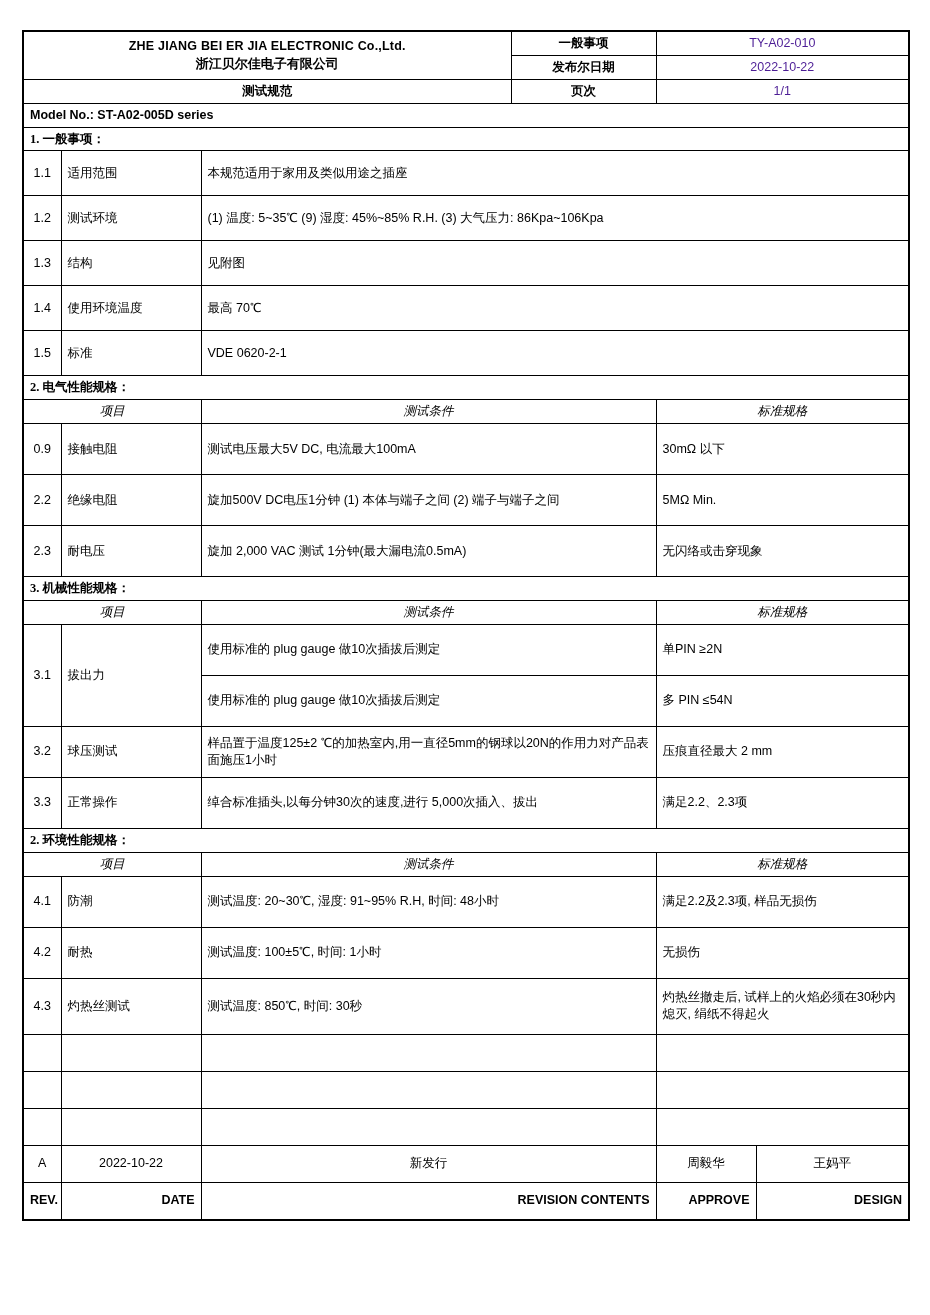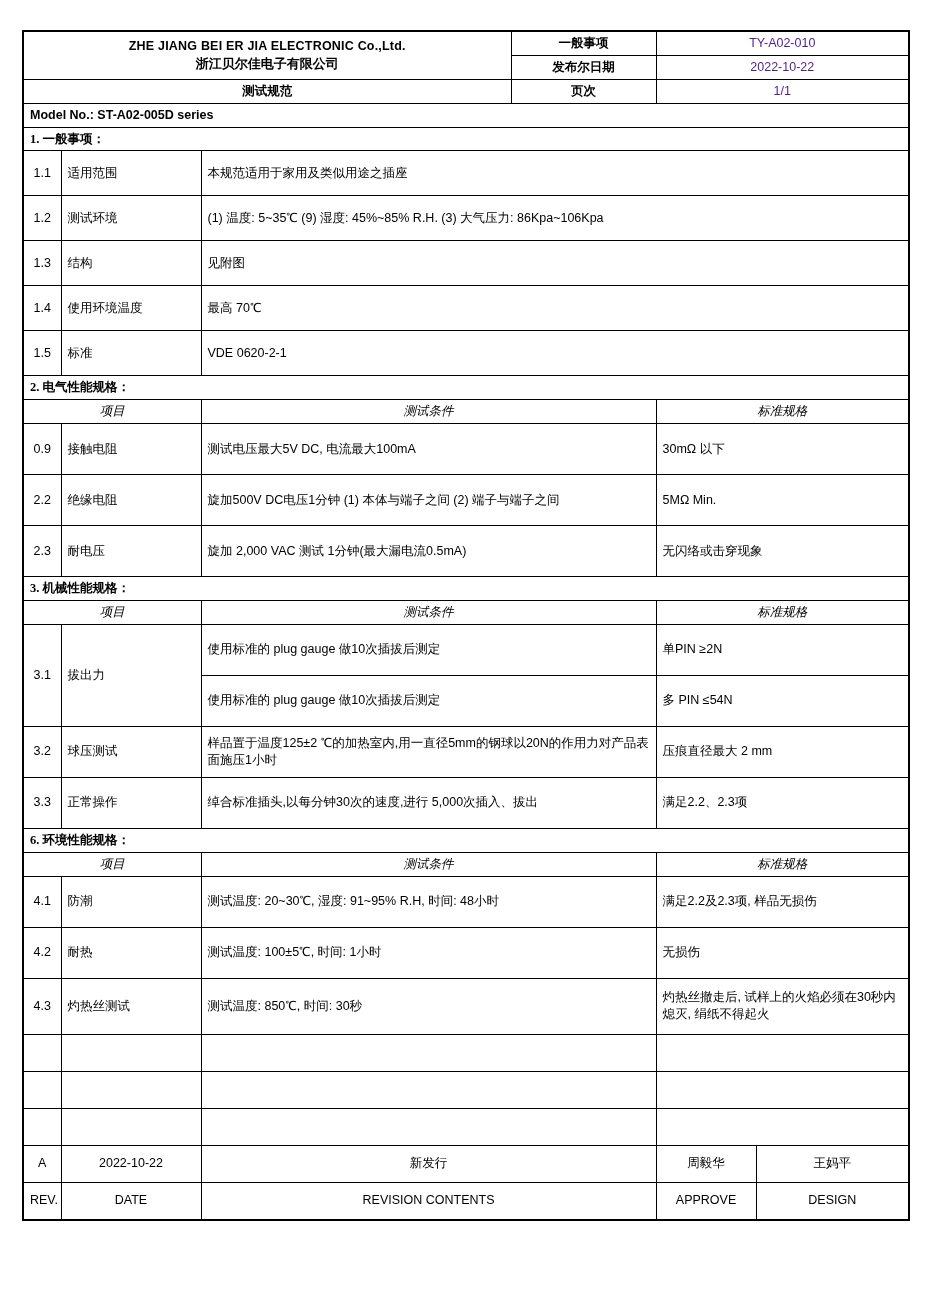--- a/index.html
+++ b/index.html
@@ -95,24 +95,24 @@
     font-style: italic;
   }
   .tall td { height: 38px; }
   .tall2 td { height: 44px; }
   .rev td {
     text-align: center;
     height: 30px;
     font-size: 12.5px;
   }
   .revlabel td {
-    text-align: center;
+    text-align: right;
     height: 30px;
     font-size: 12.5px;
-    font-weight: normal;
+    font-weight: bold;
     margin-top: 30px;
   }
   .blank td { height: 30px; }
 </style>
 </head>
 <body>
 
 <div class="page">
   <table class="doc outer">
     <colgroup>
@@ -228,21 +228,21 @@
         <td class="spec" colspan="2">压痕直径最大 2 mm</td>
       </tr>
       <tr class="tall2">
         <td class="num">3.3</td>
         <td class="item-name">正常操作</td>
         <td class="cond" colspan="2">绰合标准插头,以每分钟30次的速度,进行 5,000次插入、拔出</td>
         <td class="spec" colspan="2">满足2.2、2.3项</td>
       </tr>
 
       <tr class="section">
-        <td colspan="6">6. 环境性能规格：</td>
+        <td colspan="6">2. 环境性能规格：</td>
       </tr>
       <tr class="colhdr">
         <td colspan="2">项目</td>
         <td colspan="2">测试条件</td>
         <td colspan="2">标准规格</td>
       </tr>
       <tr class="tall2">
         <td class="num">4.1</td>
         <td class="item-name">防潮</td>
         <td class="cond" colspan="2">测试温度: 20~30℃, 湿度: 91~95% R.H, 时间: 48小时</td>

